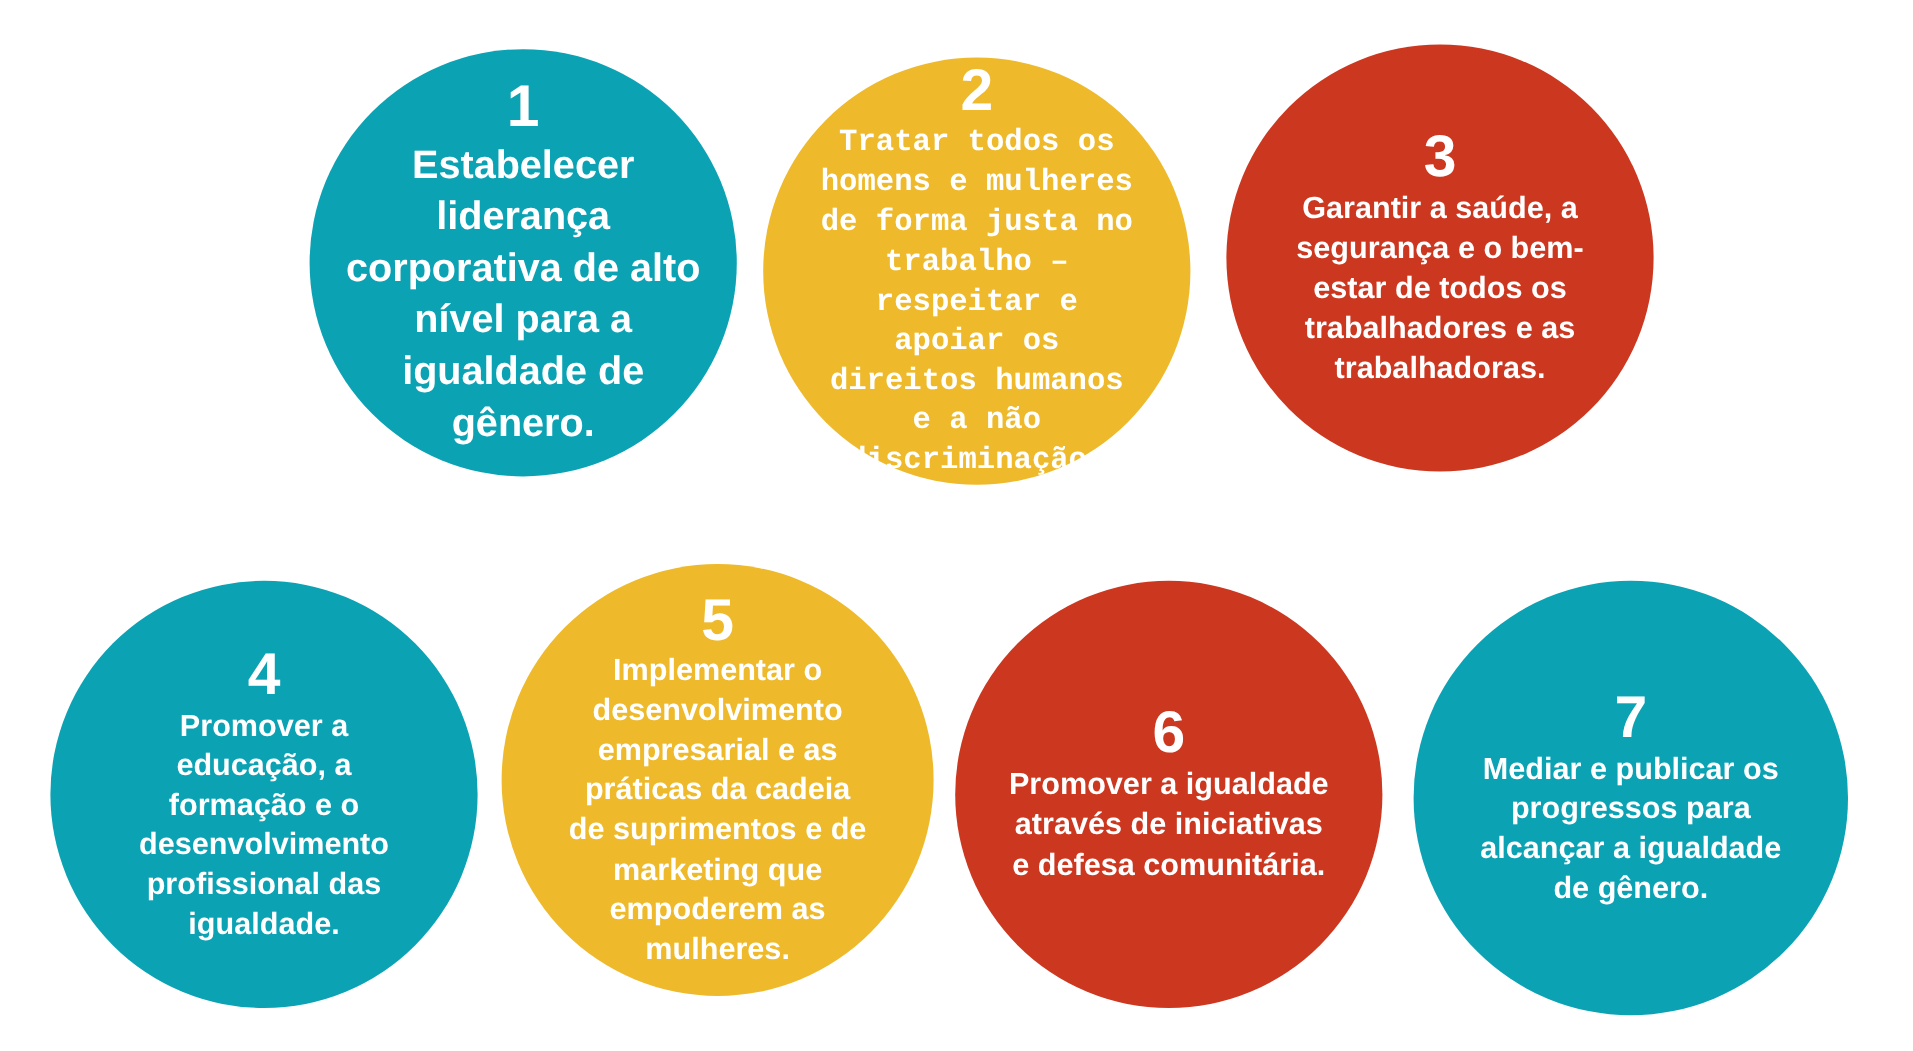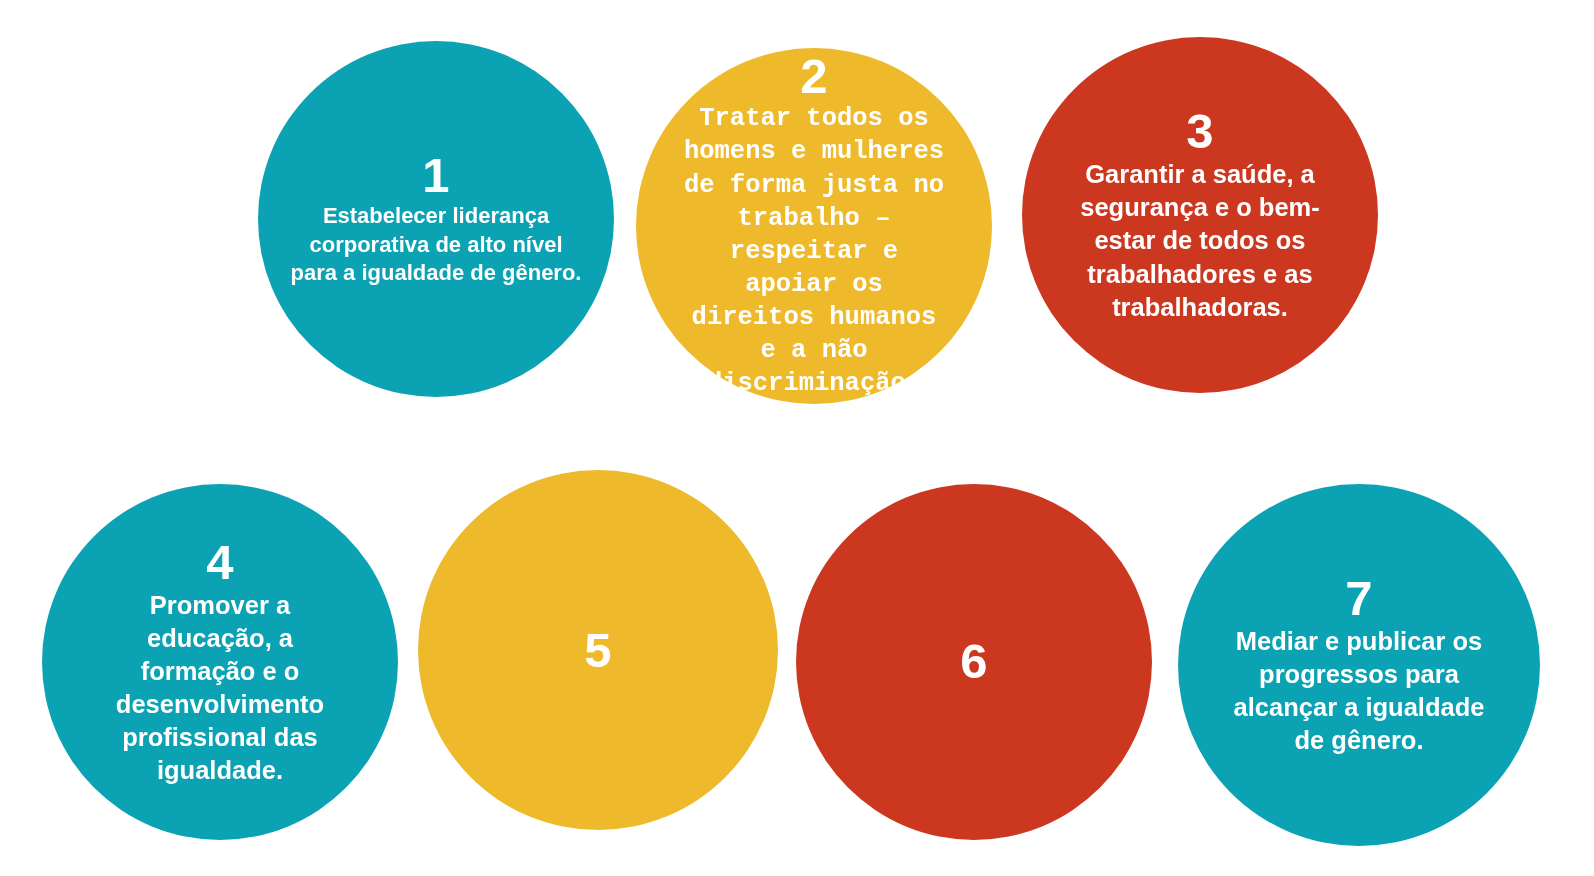--- a/index.html
+++ b/index.html
@@ -53,21 +53,21 @@
   #circle-2 { left: 636px;  top: 48px;  width: 356px; height: 356px; }
   #circle-3 { left: 1022px; top: 37px;  width: 356px; height: 356px; }
 
   
   #circle-4 { left: 42px;   top: 484px; width: 356px; height: 356px; }
   #circle-5 { left: 418px;  top: 470px; width: 360px; height: 360px; }
   #circle-6 { left: 796px;  top: 484px; width: 356px; height: 356px; }
   #circle-7 { left: 1178px; top: 484px; width: 362px; height: 362px; }
 
   
-  #circle-1 .circle-text { font-size: 22px; max-width: 300px; }
+  #circle-1 .circle-text { font-size: 33px; max-width: 300px; }
   #circle-2 .circle-text { font-size: 25.5px; max-width: 268px; font-family: Liberation Mono, monospace; }
   #circle-3 .circle-text { font-size: 25.5px; max-width: 278px; }
   #circle-4 .circle-text { font-size: 25.5px; max-width: 250px; }
   #circle-5 .circle-text { font-size: 25.5px; max-width: 252px; }
   #circle-6 .circle-text { font-size: 25.5px; max-width: 268px; }
   #circle-7 .circle-text { font-size: 25.5px; max-width: 282px; }
 
   #circle-2 .circle-number,
   #circle-5 .circle-number { margin-bottom: 0px; }
 </style>
@@ -91,24 +91,26 @@
     <div class="circle-text">Garantir a saúde, a segurança e o bem-estar de todos os trabalhadores e as trabalhadoras.</div>
   </div>
 
   <div class="circle" id="circle-4" style="background-color: rgb(11, 162, 180);">
     <div class="circle-number">4</div>
     <div class="circle-text">Promover a educação, a formação e o desenvolvimento profissional das igualdade.</div>
   </div>
 
   <div class="circle" id="circle-5" style="background-color: rgb(238, 186, 43);">
     <div class="circle-number">5</div>
+    <div class="circle-text">Implementar o desenvolvimento empresarial e as práticas da cadeia de suprimentos e de marketing que empoderem as mulheres.</div>
   </div>
 
   <div class="circle" id="circle-6" style="background-color: rgb(204, 55, 32);">
     <div class="circle-number">6</div>
+    <div class="circle-text">Promover a igualdade através de iniciativas e defesa comunitária.</div>
   </div>
 
   <div class="circle" id="circle-7" style="background-color: rgb(11, 162, 180);">
     <div class="circle-number">7</div>
     <div class="circle-text">Mediar e publicar os progressos para alcançar a igualdade de gênero.</div>
   </div>
 
 </div>
 
 </body></html>

